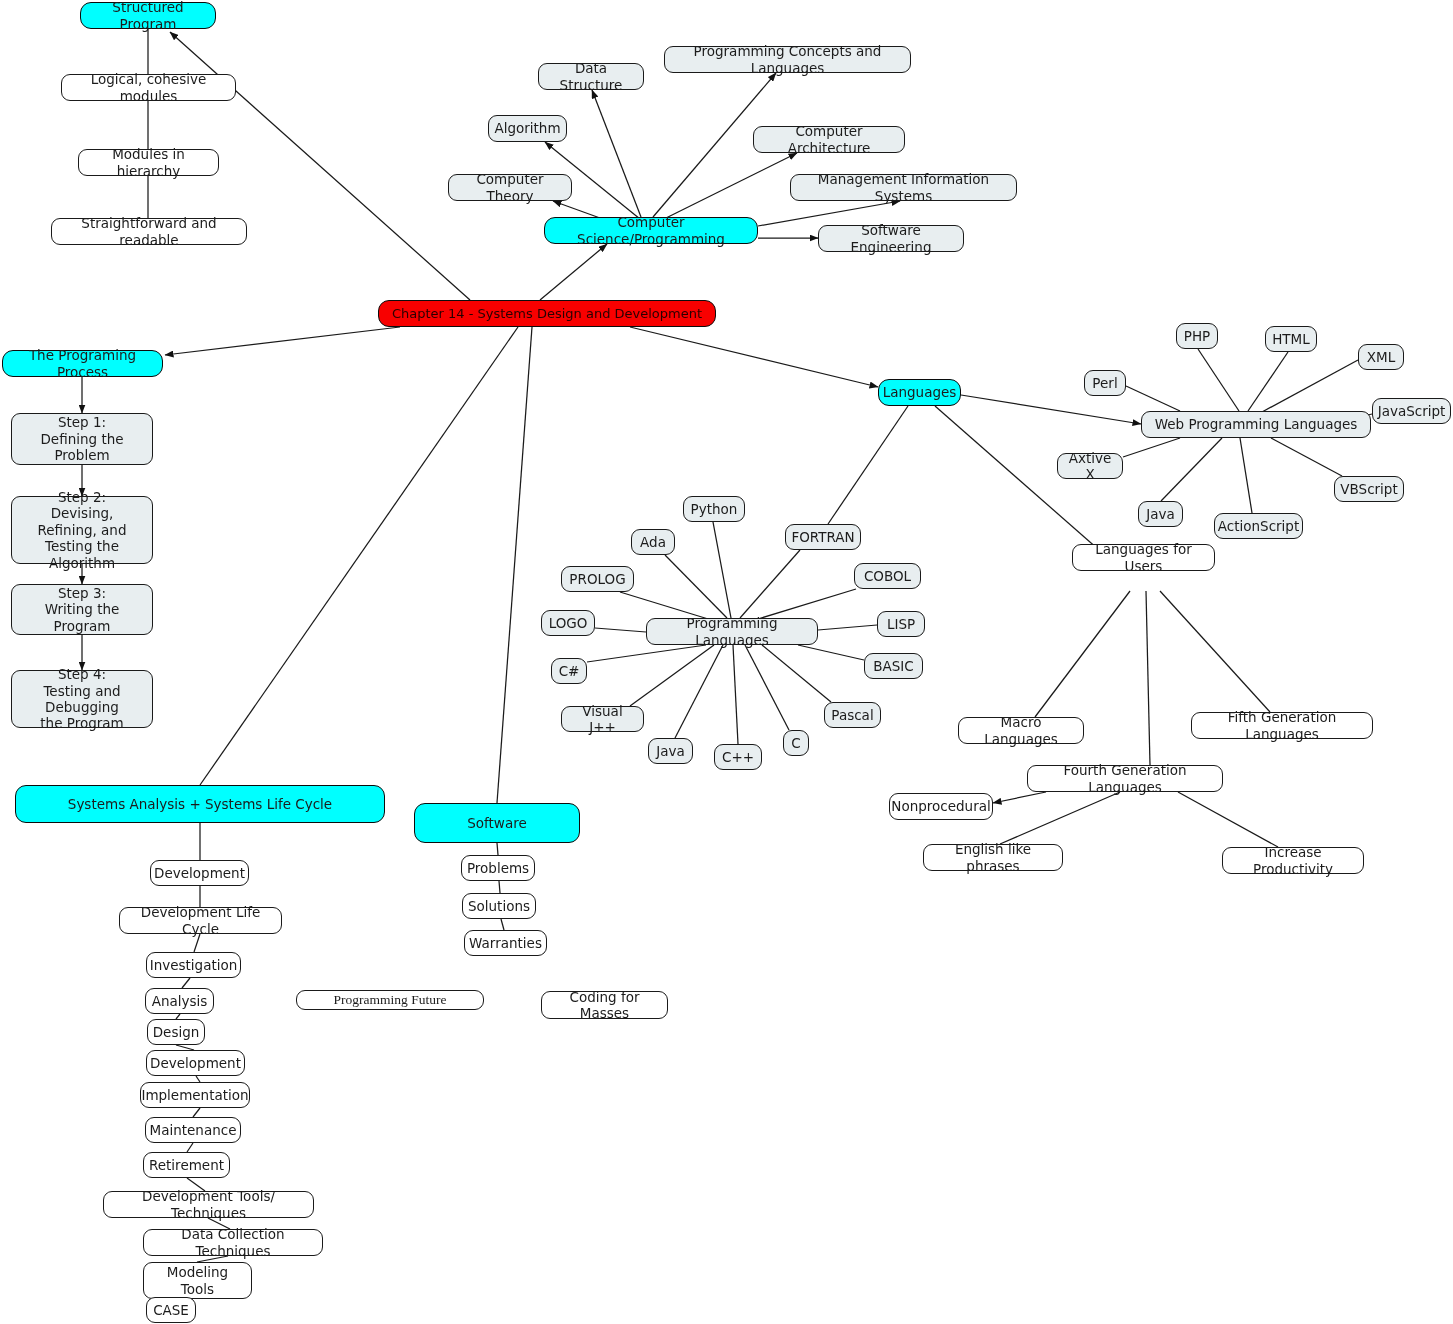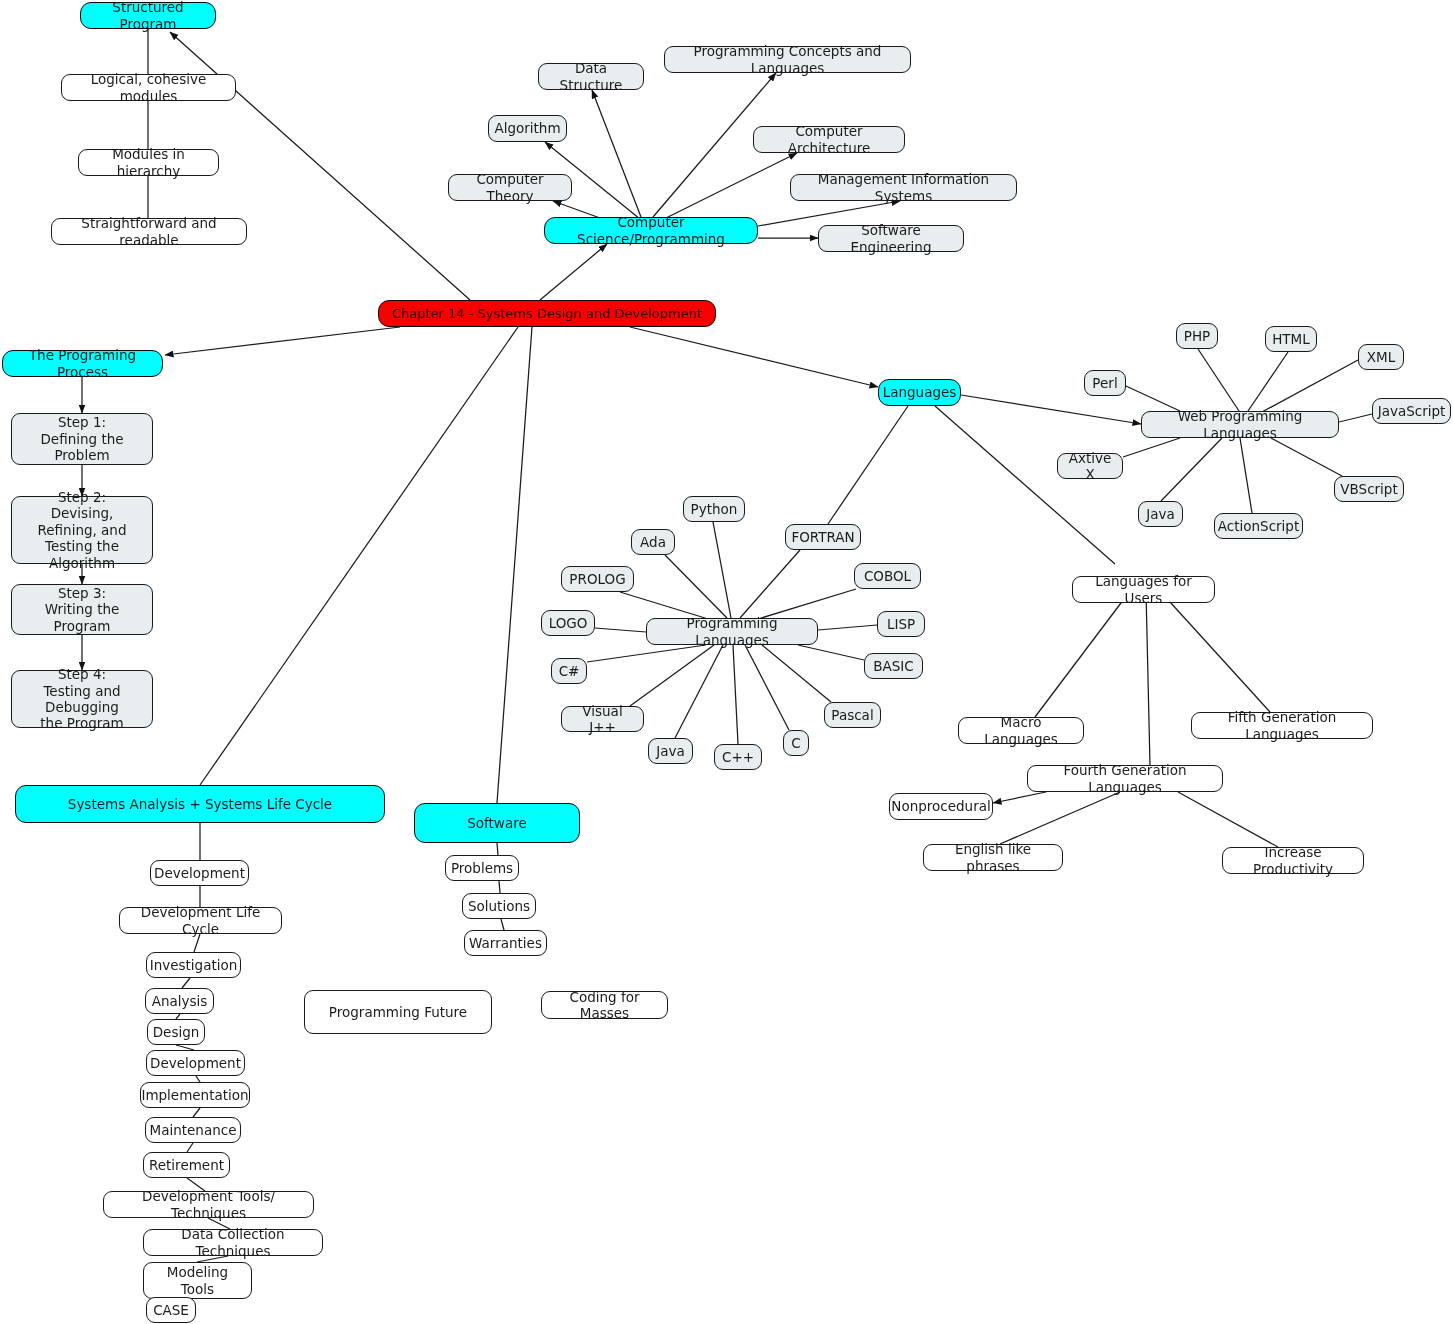--- a/index.html
+++ b/index.html
@@ -161,26 +161,26 @@
 Writing the Program</div>
       <div class="node pale" style="left: 11px; top: 670px; width: 142px; height: 58px;">Step 4:
 Testing and Debugging
 the Program</div>
       <div class="node cyan" style="left: 878px; top: 379px; width: 83px; height: 27px;">Languages</div>
       <div class="node pale" style="left: 1176px; top: 323px; width: 42px; height: 26px;">PHP</div>
       <div class="node pale" style="left: 1265px; top: 326px; width: 52px; height: 26px;">HTML</div>
       <div class="node pale" style="left: 1358px; top: 344px; width: 46px; height: 26px;">XML</div>
       <div class="node pale" style="left: 1084px; top: 370px; width: 42px; height: 26px;">Perl</div>
       <div class="node pale" style="left: 1372px; top: 398px; width: 79px; height: 26px;">JavaScript</div>
-      <div class="node pale" style="left: 1141px; top: 411px; width: 198px; height: 27px;">Web Programming Languages</div>
+      <div class="node pale" style="left: 1141px; top: 411px; width: 230px; height: 27px;">Web Programming Languages</div>
       <div class="node pale" style="left: 1057px; top: 453px; width: 66px; height: 26px;">Axtive X</div>
       <div class="node pale" style="left: 1334px; top: 476px; width: 70px; height: 26px;">VBScript</div>
       <div class="node pale" style="left: 1138px; top: 501px; width: 45px; height: 26px;">Java</div>
       <div class="node pale" style="left: 1214px; top: 513px; width: 89px; height: 26px;">ActionScript</div>
-      <div class="node white" style="left: 1072px; top: 576px; width: 143px; height: 27px;">Languages for Users</div>
+      <div class="node white" style="left: 1072px; top: 544px; width: 143px; height: 27px;">Languages for Users</div>
       <div class="node pale" style="left: 683px; top: 496px; width: 62px; height: 26px;">Python</div>
       <div class="node pale" style="left: 631px; top: 529px; width: 44px; height: 26px;">Ada</div>
       <div class="node pale" style="left: 785px; top: 524px; width: 76px; height: 26px;">FORTRAN</div>
       <div class="node pale" style="left: 561px; top: 566px; width: 73px; height: 26px;">PROLOG</div>
       <div class="node pale" style="left: 854px; top: 563px; width: 67px; height: 26px;">COBOL</div>
       <div class="node pale" style="left: 541px; top: 610px; width: 54px; height: 26px;">LOGO</div>
       <div class="node pale" style="left: 646px; top: 618px; width: 172px; height: 27px;">Programming Languages</div>
       <div class="node pale" style="left: 877px; top: 611px; width: 48px; height: 26px;">LISP</div>
       <div class="node pale" style="left: 551px; top: 658px; width: 36px; height: 26px;">C#</div>
       <div class="node pale" style="left: 864px; top: 653px; width: 59px; height: 26px;">BASIC</div>
@@ -203,19 +203,19 @@
       <div class="node white" style="left: 147px; top: 1019px; width: 58px; height: 26px;">Design</div>
       <div class="node white" style="left: 146px; top: 1050px; width: 99px; height: 26px;">Development</div>
       <div class="node white" style="left: 140px; top: 1082px; width: 110px; height: 26px;">Implementation</div>
       <div class="node white" style="left: 145px; top: 1117px; width: 96px; height: 26px;">Maintenance</div>
       <div class="node white" style="left: 143px; top: 1152px; width: 87px; height: 26px;">Retirement</div>
       <div class="node white" style="left: 103px; top: 1191px; width: 211px; height: 27px;">Development Tools/ Techniques</div>
       <div class="node white" style="left: 143px; top: 1229px; width: 180px; height: 27px;">Data Collection Techniques</div>
       <div class="node white" style="left: 143px; top: 1262px; width: 109px; height: 37px;">Modeling Tools</div>
       <div class="node white" style="left: 146px; top: 1297px; width: 50px; height: 26px;">CASE</div>
       <div class="node cyan" style="left: 414px; top: 803px; width: 166px; height: 40px;">Software</div>
-      <div class="node white" style="left: 445px; top: 855px; width: 74px; height: 26px;">Problems</div>
+      <div class="node white" style="left: 461px; top: 855px; width: 74px; height: 26px;">Problems</div>
       <div class="node white" style="left: 462px; top: 893px; width: 74px; height: 26px;">Solutions</div>
       <div class="node white" style="left: 464px; top: 930px; width: 83px; height: 26px;">Warranties</div>
-      <div class="node white" style="left: 304px; top: 990px; width: 188px; height: 44px;">Programming Future</div>
+      <div class="node white" style="left: 296px; top: 990px; width: 188px; height: 20px; font-family: Liberation Serif, serif;">Programming Future</div>
       <div class="node white" style="left: 541px; top: 991px; width: 127px; height: 28px;">Coding for Masses</div>
     </div>
 </div>
 
 </body></html>

